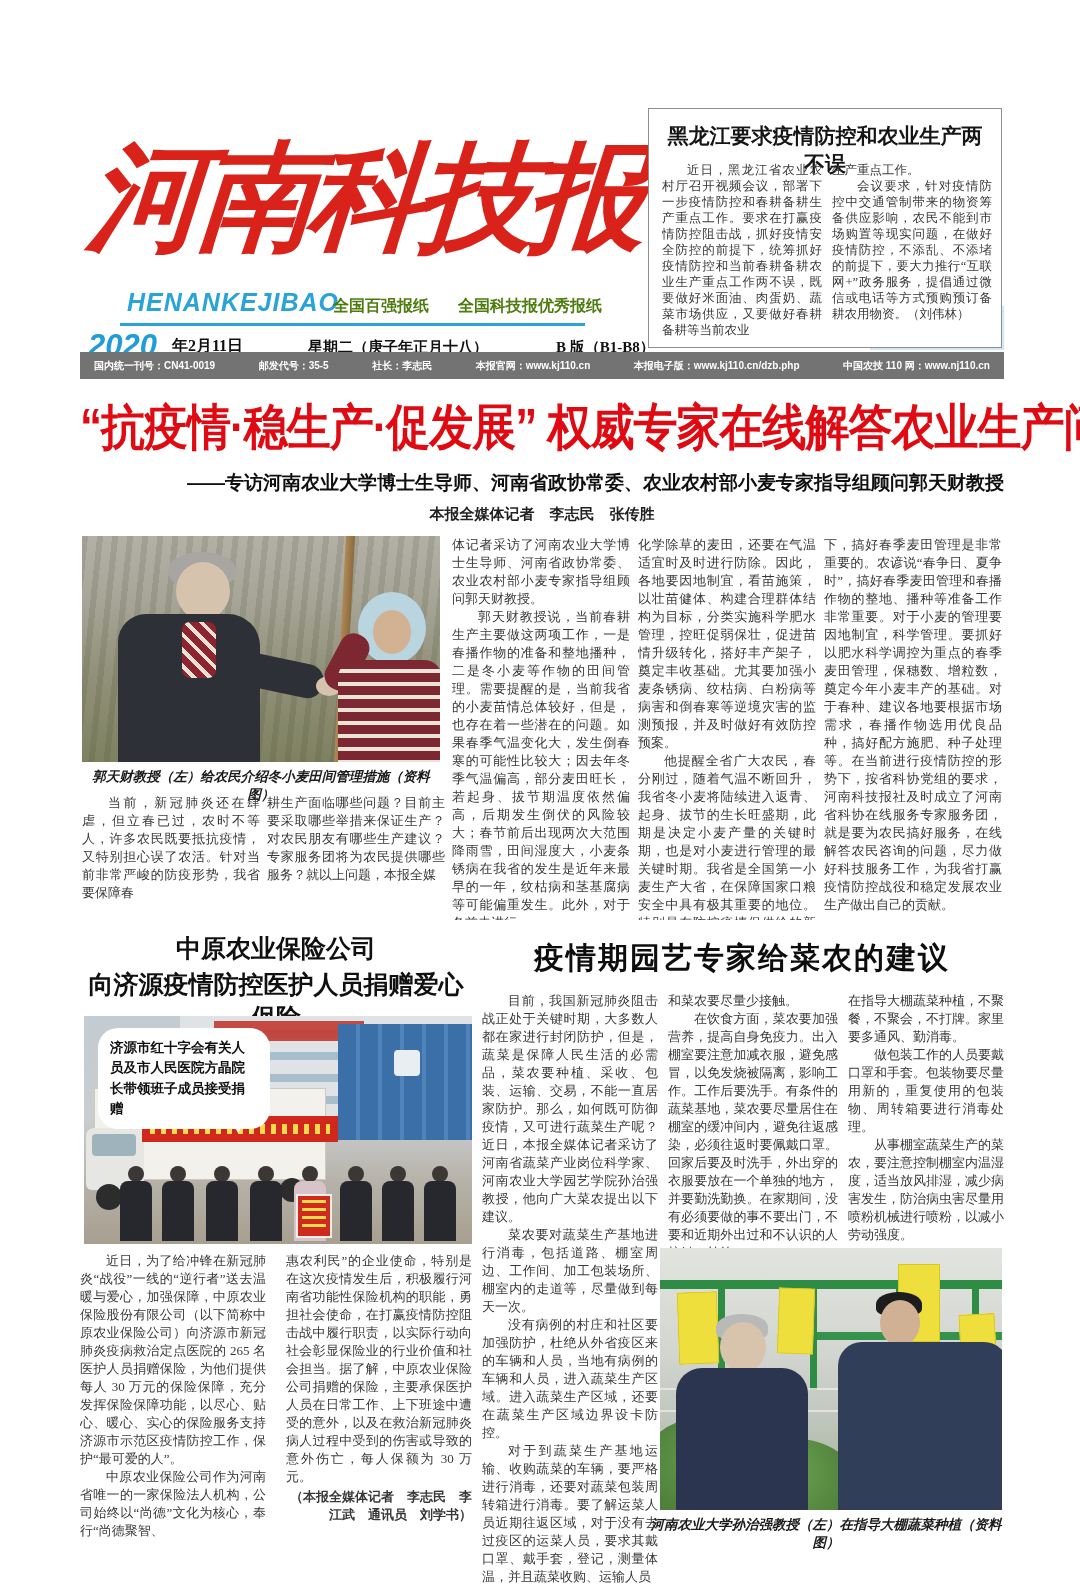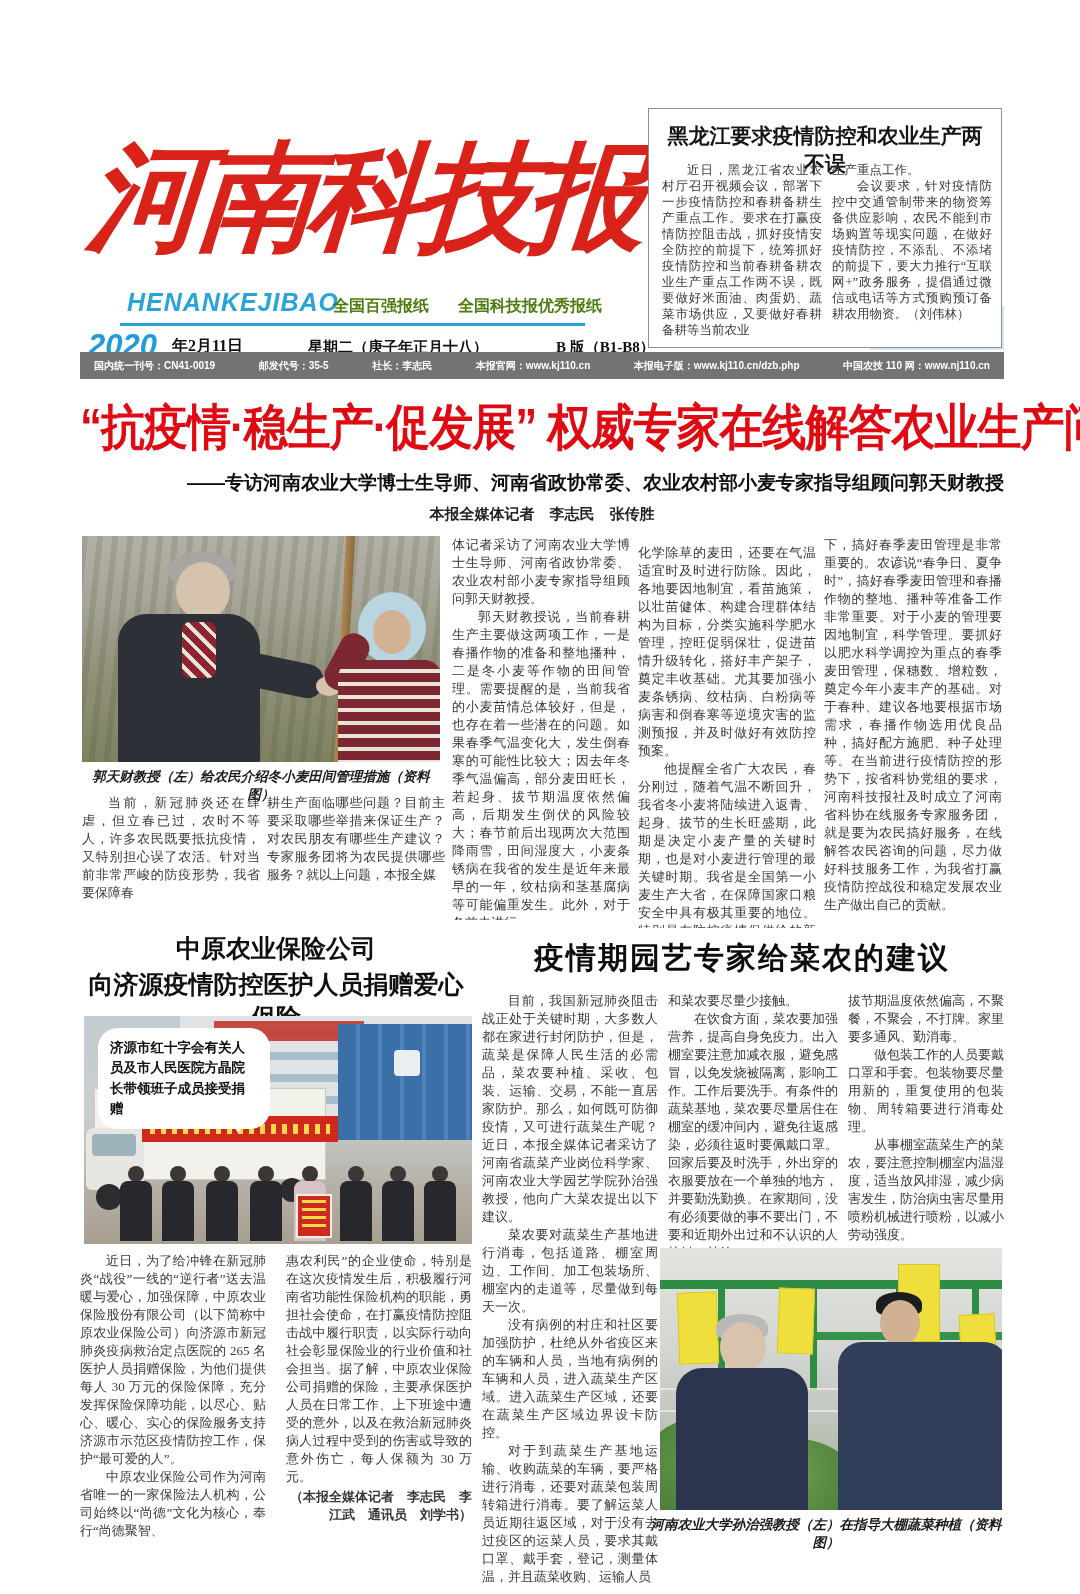--- a/index.html
+++ b/index.html
@@ -41,21 +41,21 @@
     font-family:"Liberation Sans","DejaVu Sans",sans-serif;font-weight:900;font-size:44px;
     letter-spacing:-1px;transform:scaleY(1.12);white-space:nowrap;}
   .subhead{left:80px;top:470px;width:924px;text-align:right;color:#0f0f0f;
     font-family:"Liberation Sans",sans-serif;font-weight:bold;font-size:19px;}
   .byline{left:80px;top:505px;width:924px;text-align:center;font-size:15px;font-weight:bold;color:#222;}
 
   .bodytext{font-size:13px;line-height:18px;text-align:justify;color:#383838;overflow:hidden;}
   .para{margin:0;text-indent:2em;}
   .flush{text-indent:0;}
   .m-col{top:536px;width:178px;height:384px;}
-  .m-c3{left:452px;} .m-c4{left:638px;margin-top:8px;} .m-c5{left:824px;}
+  .m-c3{left:452px;} .m-c4{left:638px;} .m-c5{left:824px;}
   .m-c1{left:82px;top:794px;height:126px;} .m-c2{left:267px;top:794px;height:126px;width:178px;}
 
   .photo-caption{font-size:13.5px;font-weight:bold;color:#1b1b1b;text-align:center;
     font-style:italic;}
   .cap1{left:82px;top:768px;width:358px;}
 
   
   .photo1{left:82px;top:536px;width:358px;height:226px;overflow:hidden;
     background:linear-gradient(180deg,#b3b0a6 0%,#a7a598 28%,#93927b 58%,#7e8160 100%);}
   .p1-rows{position:absolute;inset:0;background:repeating-linear-gradient(96deg,rgba(55,66,38,.14) 0 6px,transparent 6px 15px);}
@@ -286,21 +286,21 @@
       <p class="para">菜农要对蔬菜生产基地进行消毒，包括道路、棚室周边、工作间、加工包装场所、棚室内的走道等，尽量做到每天一次。</p>
       <p class="para">没有病例的村庄和社区要加强防护，杜绝从外省疫区来的车辆和人员，当地有病例的车辆和人员，进入蔬菜生产区域。进入蔬菜生产区域，还要在蔬菜生产区域边界设卡防控。</p>
       <p class="para">对于到蔬菜生产基地运输、收购蔬菜的车辆，要严格进行消毒，还要对蔬菜包装周转箱进行消毒。要了解运菜人员近期往返区域，对于没有去过疫区的运菜人员，要求其戴口罩、戴手套，登记，测量体温，并且蔬菜收购、运输人员</p>
     </div>
   <div class="abs bodytext veg-col veg-c2" data-name="veg-column-2">
       <p class="para flush">和菜农要尽量少接触。</p>
       <p class="para">在饮食方面，菜农要加强营养，提高自身免疫力。出入棚室要注意加减衣服，避免感冒，以免发烧被隔离，影响工作。工作后要洗手。有条件的蔬菜基地，菜农要尽量居住在棚室的缓冲间内，避免往返感染，必须往返时要佩戴口罩。回家后要及时洗手，外出穿的衣服要放在一个单独的地方，并要勤洗勤换。在家期间，没有必须要做的事不要出门，不要和近期外出过和不认识的人接触。杜绝</p>
     </div>
   <div class="abs bodytext veg-col veg-c3" data-name="veg-column-3">
     <div data-name="veg-column-3-text">
-        <p class="para flush">拔节期温度依然偏高，不聚餐，不聚会，不打牌。家里要多通风、勤消毒。</p>
+        <p class="para flush">在指导大棚蔬菜种植，不聚餐，不聚会，不打牌。家里要多通风、勤消毒。</p>
         <p class="para">做包装工作的人员要戴口罩和手套。包装物要尽量用新的，重复使用的包装物、周转箱要进行消毒处理。</p>
         <p class="para">从事棚室蔬菜生产的菜农，要注意控制棚室内温湿度，适当放风排湿，减少病害发生，防治病虫害尽量用喷粉机械进行喷粉，以减小劳动强度。</p>
       </div>
     <div class="sig" data-name="veg-signature">（本报全媒体记者　张传胜　李江武）</div>
   </div>
 
   <div class="abs photo3" data-name="greenhouse-photo">
     <div class="p3-beam1" data-name="greenhouse-beam"></div>
     <div class="p3-beam2" data-name="greenhouse-beam"></div>
     <div class="p3-post p3-post1" data-name="greenhouse-post"></div>

